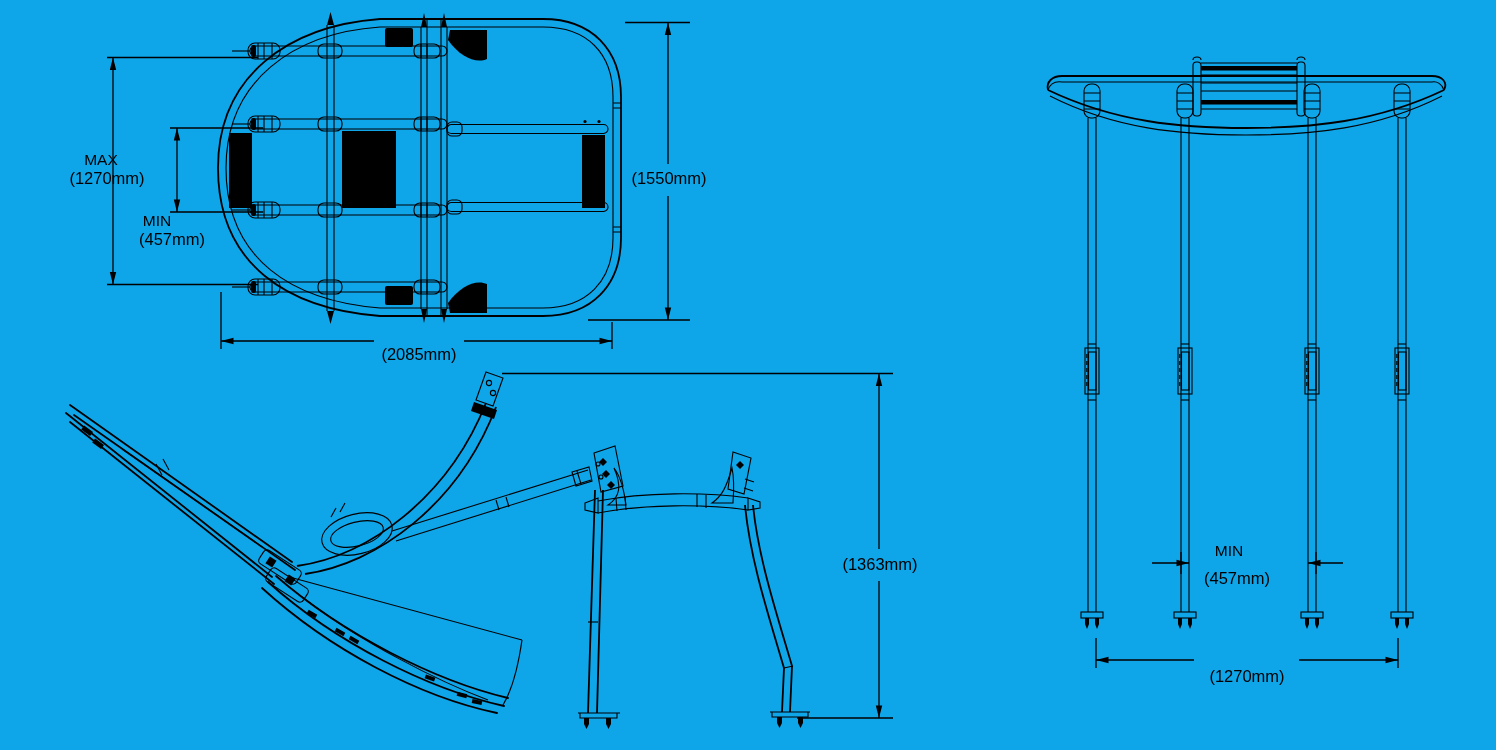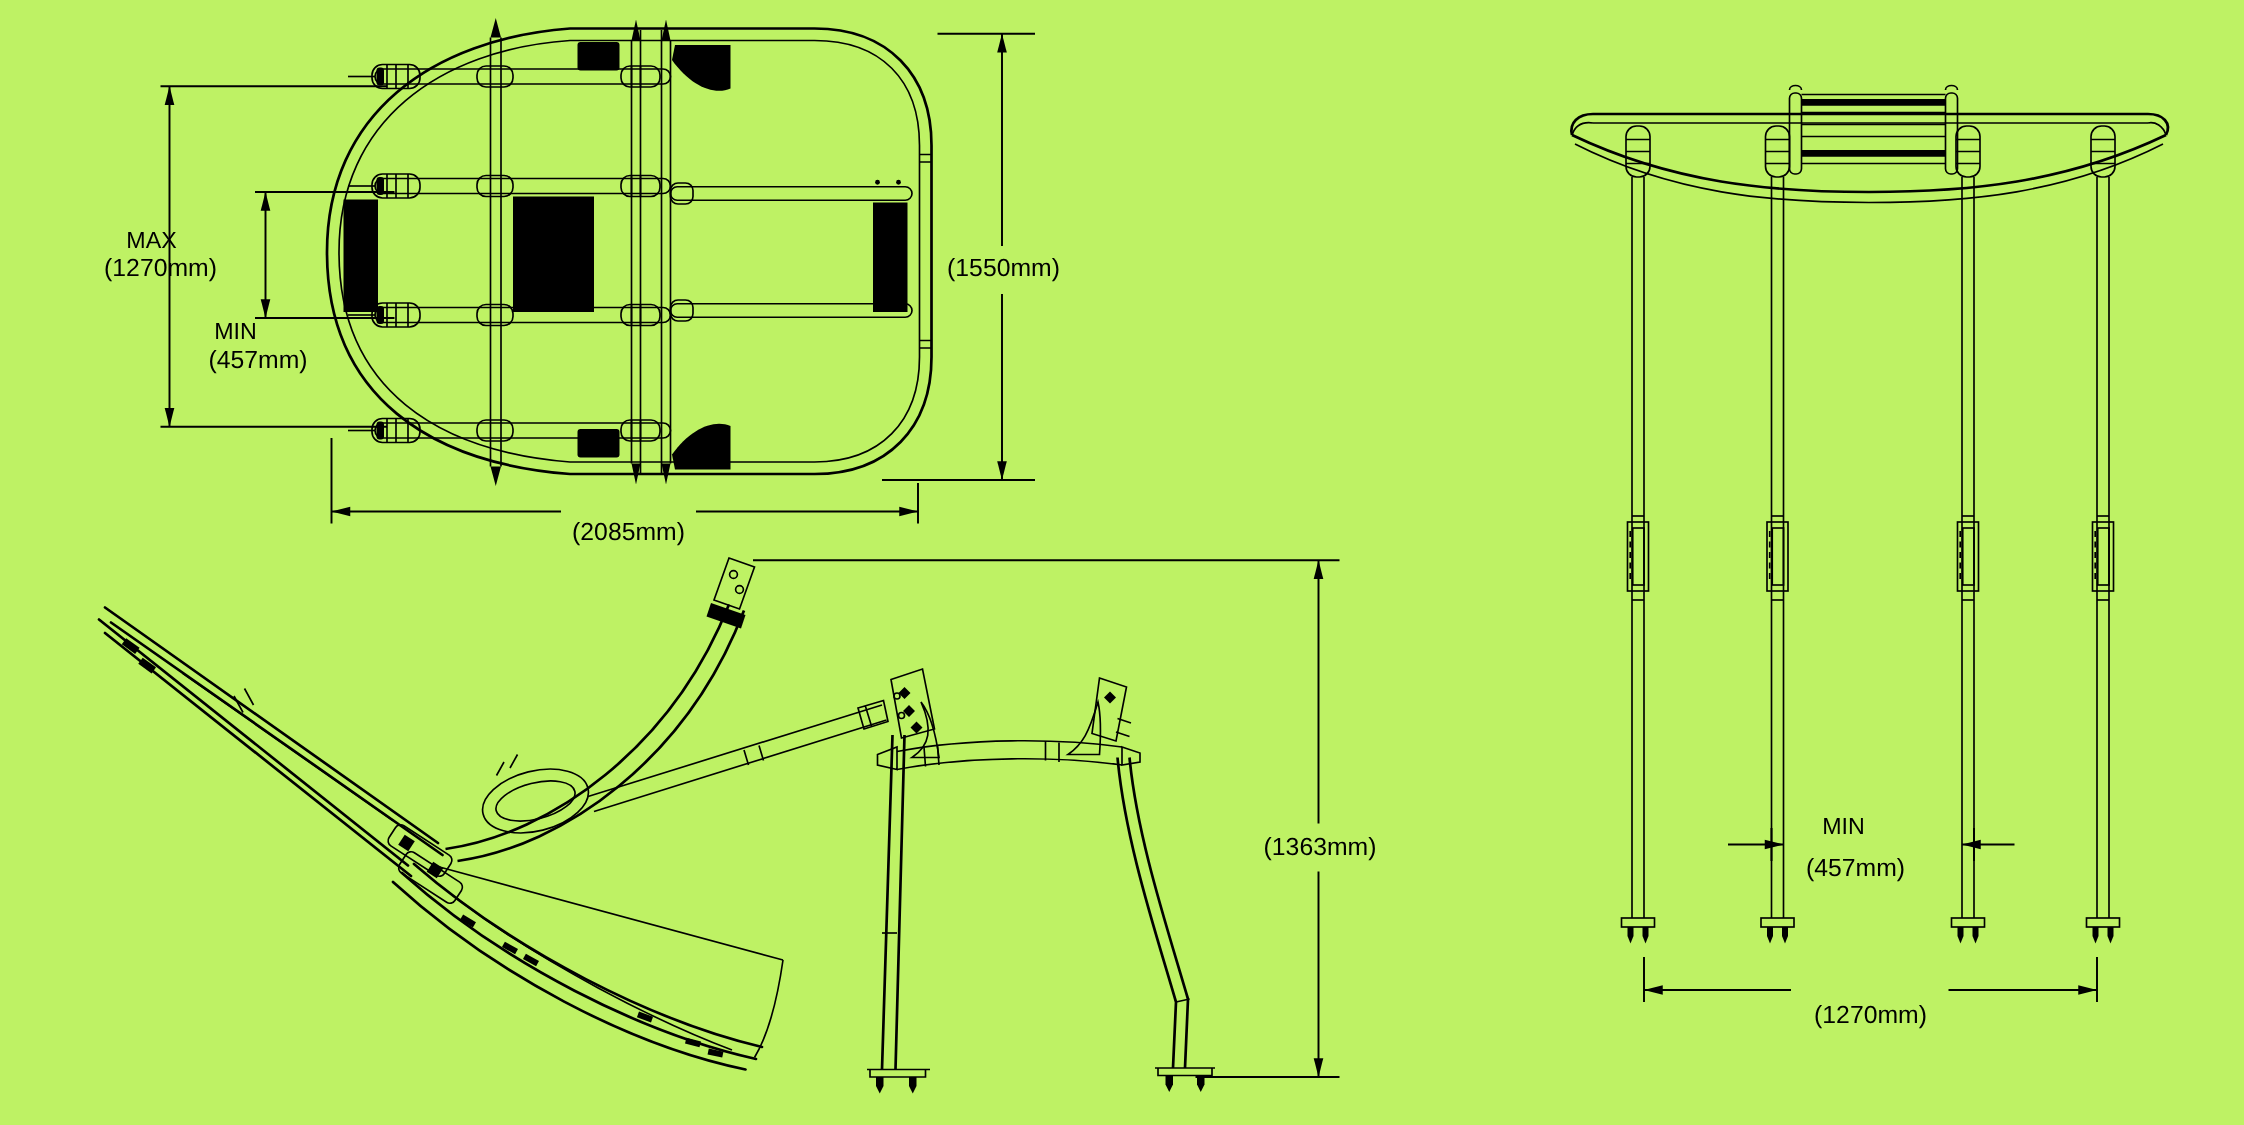--- a/index.html
+++ b/index.html
@@ -1,16 +1,16 @@
 <!DOCTYPE html>
 <html><head>
 <meta charset="utf-8">
 <style>
   html,body{margin:0;padding:0;background:#ffffff;}
-  .canvas{position:relative;width:1496px;height:750px;background:#bef264;overflow:hidden;}
+  .canvas{position:relative;width:1496px;height:750px;background:#0ea5e9;overflow:hidden;}
   svg{display:block;}
   .ln{fill:none;stroke:#000;stroke-width:1.8;}
   .ln-thin{fill:none;stroke:#000;stroke-width:1.1;}
   .ln-round{fill:none;stroke:#000;stroke-width:1.8;stroke-linecap:round;}
   .blk{fill:#000;stroke:none;}
   .dim{fill:none;stroke:#000;stroke-width:1.3;}
   .arrow{fill:#000;stroke:none;}
   .dim-label{font-family:"Liberation Sans","DejaVu Sans",sans-serif;font-size:16.5px;fill:#000;}
   .dim-label-sm{font-family:"Liberation Sans","DejaVu Sans",sans-serif;font-size:15.5px;fill:#000;}
   .dash{stroke-dasharray:4 3;}

